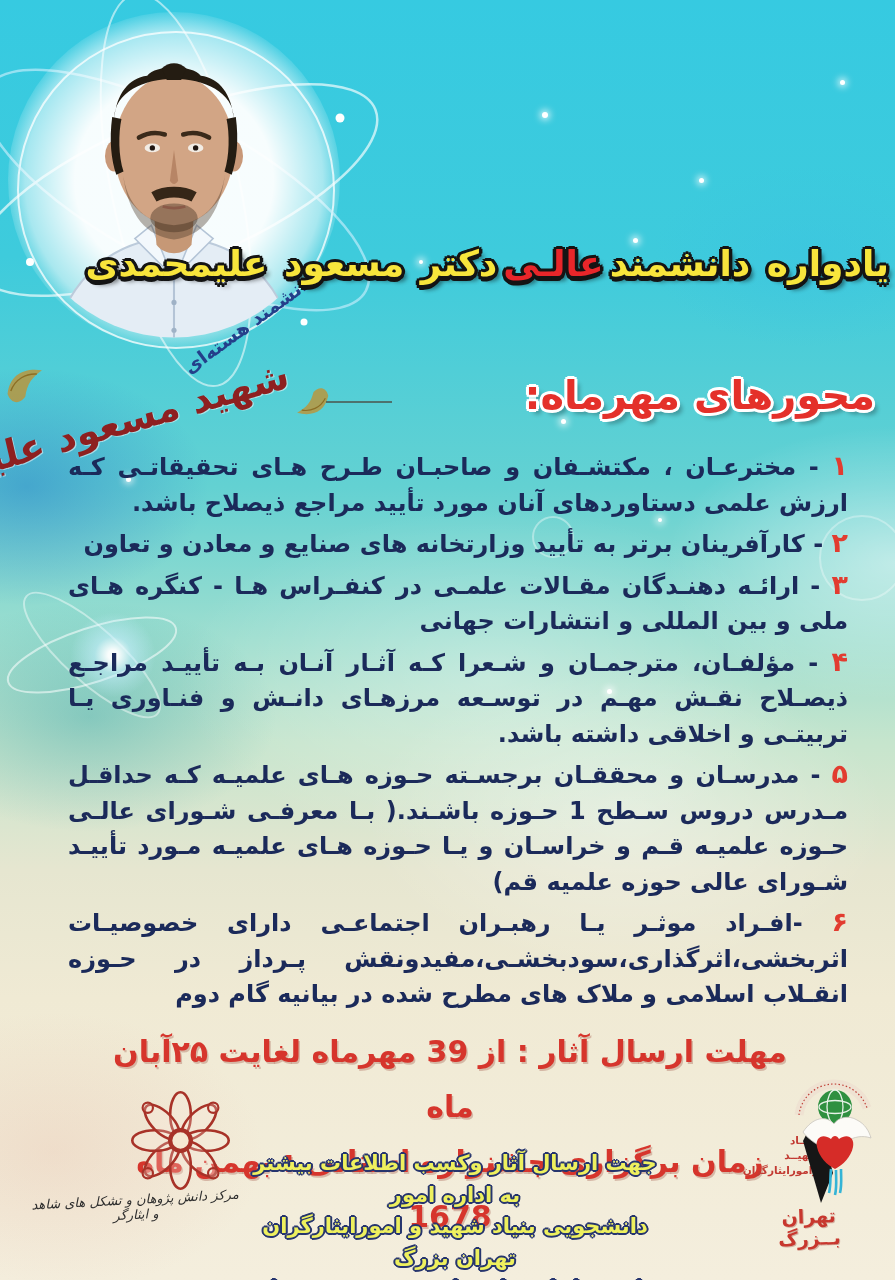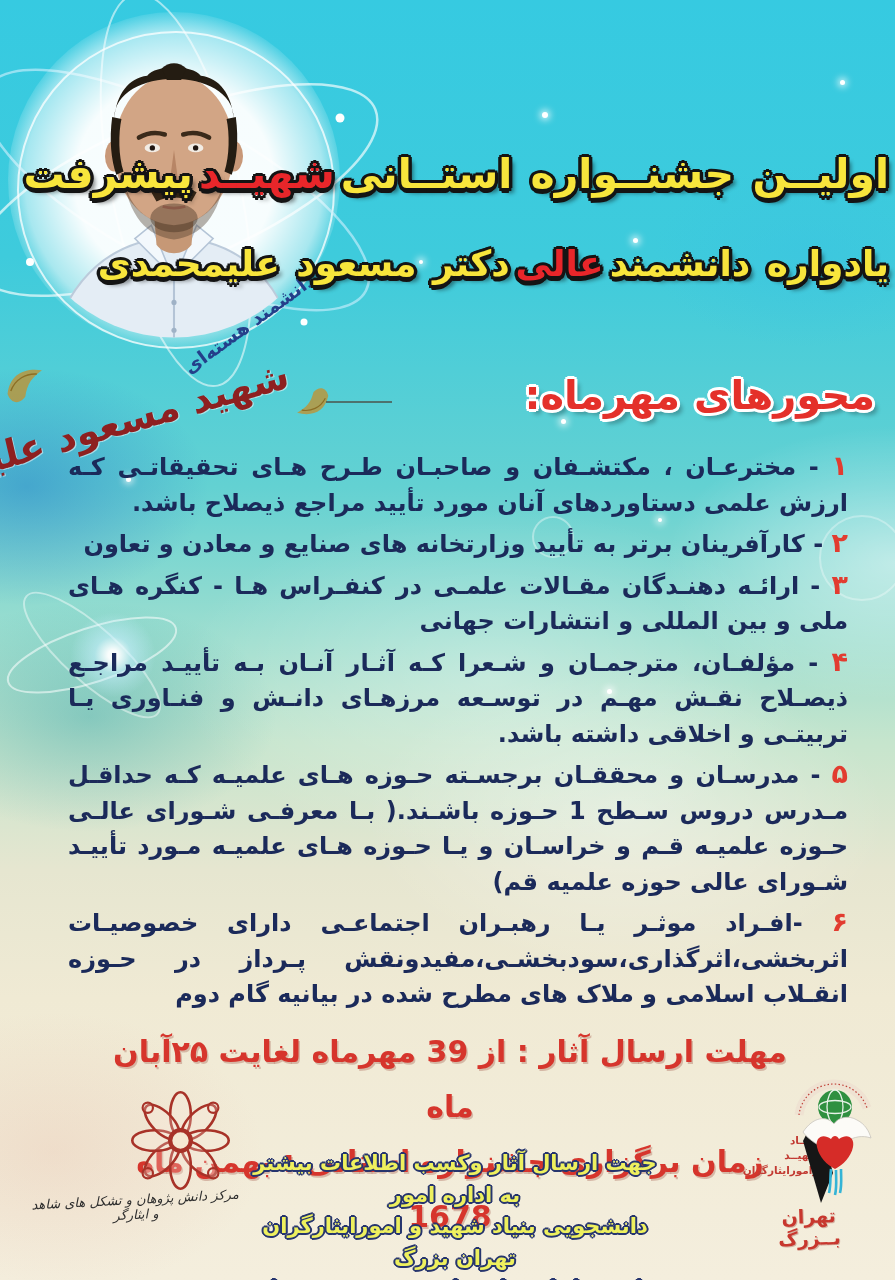--- a/index.html
+++ b/index.html
@@ -153,25 +153,22 @@
   <svg class="orn" style="left:4px;top:366px;transform:rotate(-18deg);" width="44" height="40" viewBox="0 0 44 40">
     <path d="M2,22 C10,4 26,2 42,10 C30,14 24,18 18,30 C10,36 2,32 2,22 Z" fill="#b8963e" opacity="0.85"></path>
     <path d="M6,20 C14,10 26,8 36,12" stroke="#8c6e24" stroke-width="1.4" fill="none"></path>
   </svg>
   <svg class="orn" style="left:292px;top:384px;transform:rotate(168deg);" width="40" height="34" viewBox="0 0 44 40">
     <path d="M2,22 C10,4 26,2 42,10 C30,14 24,18 18,30 C10,36 2,32 2,22 Z" fill="#b8963e" opacity="0.85"></path>
     <path d="M6,20 C14,10 26,8 36,12" stroke="#8c6e24" stroke-width="1.4" fill="none"></path>
   </svg>
   <div class="calli-line"></div>
 
-  <div class="title l1 o-dark">
-    <span class="t-seg ty">اولیــن جشنــواره استــانی</span><span class="t-seg tr">شهیــد</span><span class="t-seg ty">پیشرفت</span>
-  </div>
   <div class="title l2 o-dark">
-    <span class="t-seg ty">یادواره دانشمند</span><span class="t-seg tr">عالی</span><span class="t-seg ty">دکتر مسعود علیمحمدی</span>
+    <span class="t-seg ty">یادواره دانشمند</span><span class="t-seg tr">عالـی</span><span class="t-seg ty">دکتر مسعود علیمحمدی</span>
   </div>
 
   <div class="heading">محورهای مهرماه:</div>
 
   <div class="items">
     <p class="item"><span class="num">۱</span> <span class="itxt">- مخترعـان ، مکتشـفان و صاحبـان طـرح هـای تحقیقاتـی کـه ارزش علمی دستاوردهای آنان مورد تأیید مراجع ذیصلاح باشد.</span></p>
     <p class="item"><span class="num">۲</span> <span class="itxt">- کارآفرینان برتر به تأیید وزارتخانه های صنایع و معادن و تعاون</span></p>
     <p class="item"><span class="num">۳</span> <span class="itxt">- ارائـه دهنـدگان مقـالات علمـی در کنفـراس هـا - کنگره هـای ملی و بین المللی و انتشارات جهانی</span></p>
     <p class="item"><span class="num">۴</span> <span class="itxt">- مؤلفـان، مترجمـان و شـعرا کـه آثـار آنـان بـه تأییـد مراجـع ذیصـلاح نقـش مهـم در توسـعه مرزهـای دانـش و فنـاوری یـا تربیتـی و اخلاقی داشته باشد.</span></p>
     <p class="item"><span class="num">۵</span> <span class="itxt">- مدرسـان و محققـان برجسـته حـوزه هـای علمیـه کـه حداقـل مـدرس دروس سـطح 1 حـوزه باشـند.( بـا معرفـی شـورای عالـی حـوزه علمیـه قـم و خراسـان و یـا حـوزه هـای علمیـه مـورد تأییـد شـورای عالی حوزه علمیه قم)</span></p>

